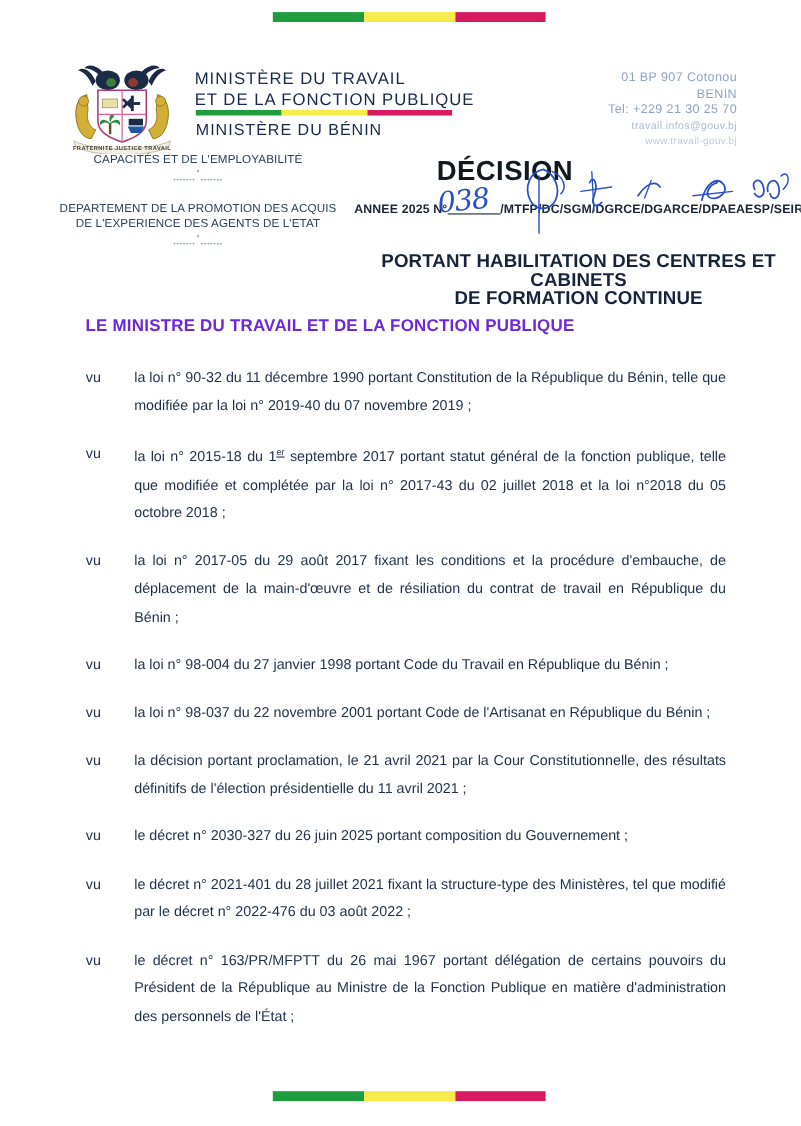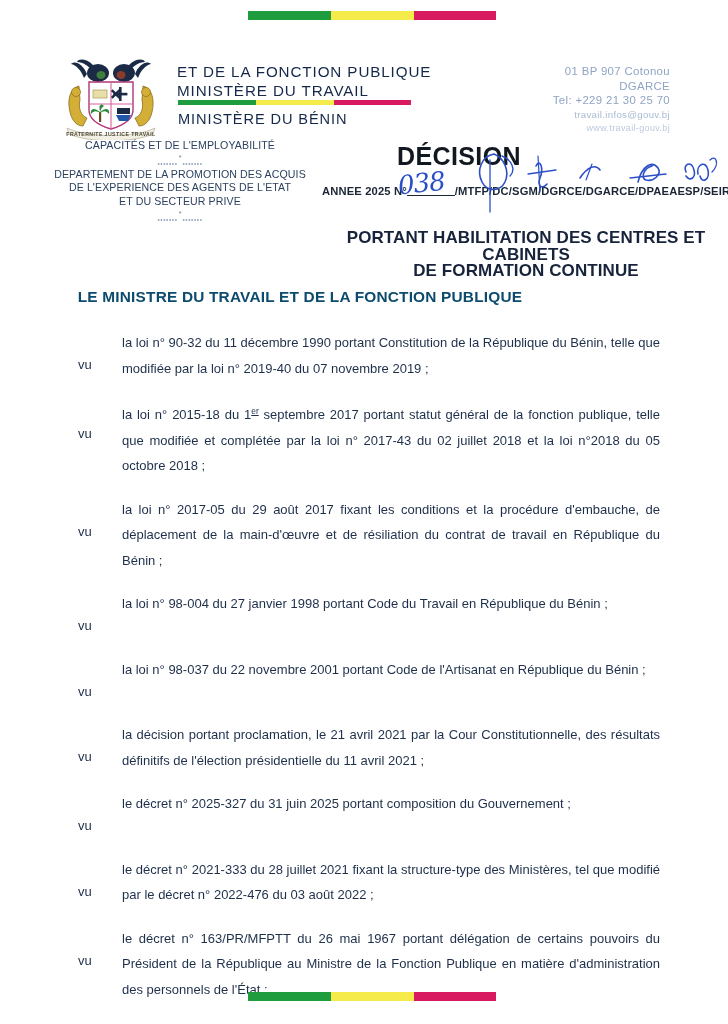--- a/index.html
+++ b/index.html
@@ -118,21 +118,21 @@
     width: 300px;
     text-align: center;
     color: #2c4160;
   }
   .dept-line {
     font-size: 10.6px;
     line-height: 13.4px;
     letter-spacing: 0.1px;
   }
   #dept-block-1 { top: 139px; }
-  #dept-block-2 { top: 168px; }
+  #dept-block-2 { top: 184px; }
 
   .sep-mark {
     margin-top: 2px;
     text-align: center;
     font-size: 7px;
     line-height: 7px;
     color: #6d7f9b;
   }
   .sep-mark .dots {
     display: block;
@@ -211,41 +211,40 @@
   
   #main-heading {
     position: absolute;
     left: 0;
     right: 12px;
     top: 288px;
     text-align: center;
     font-size: 15.4px;
     font-weight: bold;
     letter-spacing: 0.2px;
-    color: #0c4a6e;
+    color: #6d28d9;
     padding-right: 116px;
   }
 
   
   #considerations {
     position: absolute;
     left: 78px;
     top: 330px;
     width: 582px;
   }
   .vu-row {
     display: flex;
     margin-bottom: 18px;
   }
   .vu-label {
     flex: 0 0 44px;
     font-size: 13px;
     line-height: 25.5px;
     color: #1e2f4a;
-    margin-top: 22px;
   }
   .vu-text {
     flex: 1;
     font-size: 13px;
     line-height: 25.5px;
     text-align: justify;
     text-justify: inter-word;
     color: #1e2f4a;
   }
   .vu-text sup {
@@ -301,52 +300,51 @@
 
     <rect x="60" y="50" width="13" height="6" fill="#1b2a45"></rect>
     <path d="M59 57 L74 57 L71 63 L62 63 Z" fill="#2156a8"></path>
 
     <path d="M10 70 C30 80, 78 80, 98 70 L96 76 C76 85, 32 85, 12 76 Z" fill="#f2efe4" stroke="#a8a187" stroke-width="0.6"></path>
     <text x="54" y="78" font-family="Liberation Sans, sans-serif" font-size="5.2" font-weight="bold" fill="#4a4430" text-anchor="middle" letter-spacing="0.4">FRATERNITE  JUSTICE  TRAVAIL</text>
   </svg>
 </div>
 
 <div id="ministry-block">
+  <div class="ministry-line">MINISTÈRE DU TRAVAIL</div>
   <div class="ministry-line">ET DE LA FONCTION PUBLIQUE</div>
-  <div class="ministry-line">MINISTÈRE DU TRAVAIL</div>
 </div>
 
 <div class="flag-bar" id="title-flag-bar">
   <div class="seg green"></div>
   <div class="seg yellow"></div>
   <div class="seg red"></div>
 </div>
 
 <div id="republic-line" class="ministry-line">MINISTÈRE DU BÉNIN</div>
 
 <div id="contact-block">
   <div class="contact-line">01 BP 907 Cotonou</div>
-  <div class="contact-line">DGARCE</div>
+  <div class="contact-line">BENIN</div>
   <div class="contact-line">Tel: +229 21 30 25 70</div>
   <div class="contact-line small">travail.infos@gouv.bj</div>
   <div class="contact-line faint">www.travail-gouv.bj</div>
 </div>
 
 <div class="dept-block" id="dept-block-1">
   <div class="dept-line">CAPACITÉS ET DE L'EMPLOYABILITÉ</div>
   <div class="sep-mark">
     <span>*</span>
     <span class="dots">•••••••&nbsp;&nbsp;•••••••</span>
   </div>
 </div>
 
 <div class="dept-block" id="dept-block-2">
   <div class="dept-line">DEPARTEMENT DE LA PROMOTION DES ACQUIS</div>
   <div class="dept-line">DE L'EXPERIENCE DES AGENTS DE L'ETAT</div>
-  <div class="dept-line">ET DU SECTEUR PRIVE</div>
   <div class="sep-mark">
     <span>*</span>
     <span class="dots">•••••••&nbsp;&nbsp;•••••••</span>
   </div>
 </div>
 
 <div id="decision-title">DÉCISION</div>
 
 <div id="reference-row">
   <span>ANNEE 2025 N°</span><span id="ref-blank"></span><span>/MTFP/DC/SGM/DGRCE/DGARCE/DPAEAESP/SEIRH/SA</span>
@@ -406,26 +404,26 @@
     <div class="vu-text">la loi n° 98-037 du 22 novembre 2001 portant Code de l'Artisanat en République du Bénin ;</div>
   </div>
 
   <div class="vu-row">
     <div class="vu-label">vu</div>
     <div class="vu-text">la décision portant proclamation, le 21 avril 2021 par la Cour Constitutionnelle, des résultats définitifs de l'élection présidentielle du 11 avril 2021 ;</div>
   </div>
 
   <div class="vu-row">
     <div class="vu-label">vu</div>
-    <div class="vu-text">le décret n° 2025-327 du 31 juin 2025 portant composition du Gouvernement ;</div>
-  </div>
-
-  <div class="vu-row">
-    <div class="vu-label">vu</div>
-    <div class="vu-text">le décret n° 2021-333 du 28 juillet 2021 fixant la structure-type des Ministères, tel que modifié par le décret n° 2022-476 du 03 août 2022 ;</div>
+    <div class="vu-text">le décret n° 2030-327 du 26 juin 2025 portant composition du Gouvernement ;</div>
+  </div>
+
+  <div class="vu-row">
+    <div class="vu-label">vu</div>
+    <div class="vu-text">le décret n° 2021-401 du 28 juillet 2021 fixant la structure-type des Ministères, tel que modifié par le décret n° 2022-476 du 03 août 2022 ;</div>
   </div>
 
   <div class="vu-row">
     <div class="vu-label">vu</div>
     <div class="vu-text">le décret n° 163/PR/MFPTT du 26 mai 1967 portant délégation de certains pouvoirs du Président de la République au Ministre de la Fonction Publique en matière d'administration des personnels de l'État ;</div>
   </div>
 
 </div>
 
 <div class="flag-bar" id="bottom-flag-bar">

